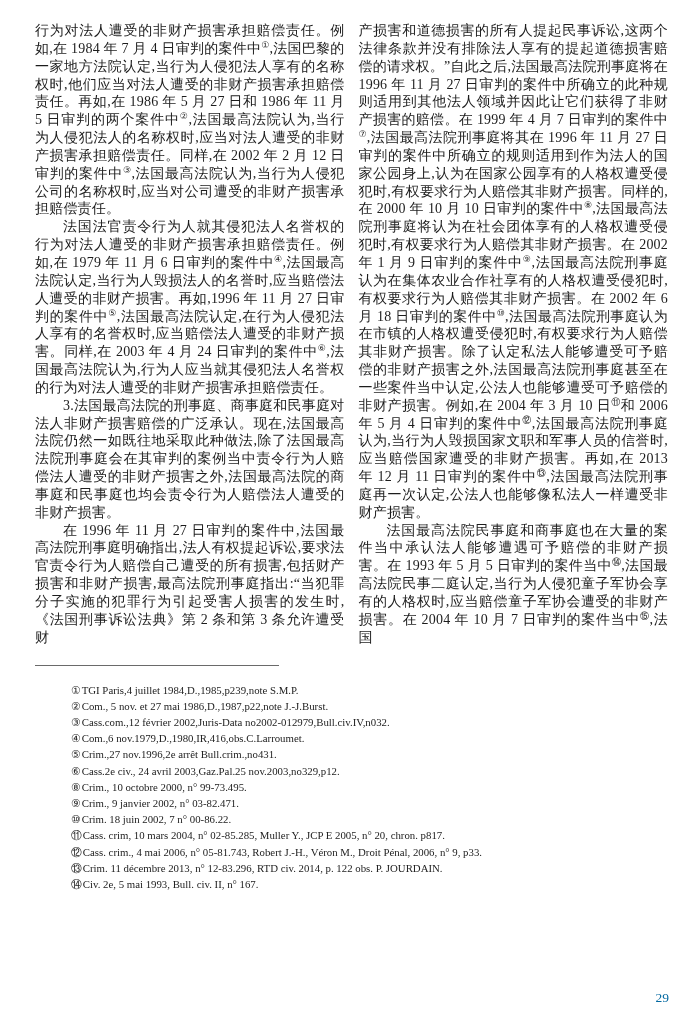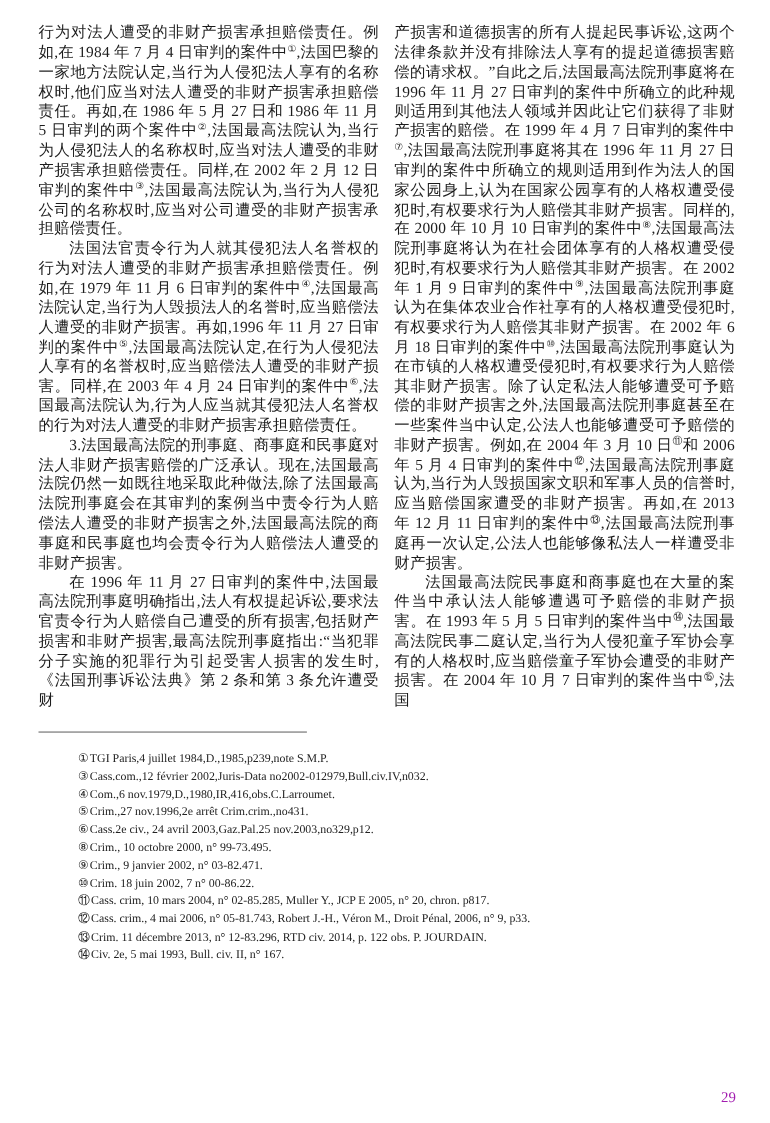--- a/index.html
+++ b/index.html
@@ -64,21 +64,21 @@
     overflow: hidden;
   }
   .fn-marker {
     margin-right: 1px;
   }
   .page-number {
     position: absolute;
     right: 31px;
     bottom: 15px;
     font-size: 13.5px;
-    color: #a21caf;
+    color: #0369a1;
   }
 </style>
 </head>
 <body>
 
 <div class="page">
 
   <div class="columns">
     <div class="column">
       <p class="no-indent">行为对法人遭受的非财产损害承担赔偿责任。例如,在 1984 年 7 月 4 日审判的案件中<sup class="fnref">①</sup>,法国巴黎的一家地方法院认定,当行为人侵犯法人享有的名称权时,他们应当对法人遭受的非财产损害承担赔偿责任。再如,在 1986 年 5 月 27 日和 1986 年 11 月 5 日审判的两个案件中<sup class="fnref">②</sup>,法国最高法院认为,当行为人侵犯法人的名称权时,应当对法人遭受的非财产损害承担赔偿责任。同样,在 2002 年 2 月 12 日审判的案件中<sup class="fnref">③</sup>,法国最高法院认为,当行为人侵犯公司的名称权时,应当对公司遭受的非财产损害承担赔偿责任。</p>
@@ -89,23 +89,24 @@
     <div class="column">
       <p class="no-indent">产损害和道德损害的所有人提起民事诉讼,这两个法律条款并没有排除法人享有的提起道德损害赔偿的请求权。”自此之后,法国最高法院刑事庭将在 1996 年 11 月 27 日审判的案件中所确立的此种规则适用到其他法人领域并因此让它们获得了非财产损害的赔偿。在 1999 年 4 月 7 日审判的案件中<sup class="fnref">⑦</sup>,法国最高法院刑事庭将其在 1996 年 11 月 27 日审判的案件中所确立的规则适用到作为法人的国家公园身上,认为在国家公园享有的人格权遭受侵犯时,有权要求行为人赔偿其非财产损害。同样的,在 2000 年 10 月 10 日审判的案件中<sup class="fnref">⑧</sup>,法国最高法院刑事庭将认为在社会团体享有的人格权遭受侵犯时,有权要求行为人赔偿其非财产损害。在 2002 年 1 月 9 日审判的案件中<sup class="fnref">⑨</sup>,法国最高法院刑事庭认为在集体农业合作社享有的人格权遭受侵犯时,有权要求行为人赔偿其非财产损害。在 2002 年 6 月 18 日审判的案件中<sup class="fnref">⑩</sup>,法国最高法院刑事庭认为在市镇的人格权遭受侵犯时,有权要求行为人赔偿其非财产损害。除了认定私法人能够遭受可予赔偿的非财产损害之外,法国最高法院刑事庭甚至在一些案件当中认定,公法人也能够遭受可予赔偿的非财产损害。例如,在 2004 年 3 月 10 日<sup class="fnref">⑪</sup>和 2006 年 5 月 4 日审判的案件中<sup class="fnref">⑫</sup>,法国最高法院刑事庭认为,当行为人毁损国家文职和军事人员的信誉时,应当赔偿国家遭受的非财产损害。再如,在 2013 年 12 月 11 日审判的案件中<sup class="fnref">⑬</sup>,法国最高法院刑事庭再一次认定,公法人也能够像私法人一样遭受非财产损害。</p>
       <p>法国最高法院民事庭和商事庭也在大量的案件当中承认法人能够遭遇可予赔偿的非财产损害。在 1993 年 5 月 5 日审判的案件当中<sup class="fnref">⑭</sup>,法国最高法院民事二庭认定,当行为人侵犯童子军协会享有的人格权时,应当赔偿童子军协会遭受的非财产损害。在 2004 年 10 月 7 日审判的案件当中<sup class="fnref">⑮</sup>,法国</p>
     </div>
   </div>
 
   <hr class="fn-rule">
 
   <ul class="fn-list">
     <li><span class="fn-marker">①</span><span>TGI Paris,4 juillet 1984,D.,1985,p239,note S.M.P.</span></li>
+    <li><span class="fn-marker">②</span><span>Com., 5 nov. et 27 mai 1986,D.,1987,p22,note J.-J.Burst.</span></li>
     <li><span class="fn-marker">③</span><span>Cass.com.,12 février 2002,Juris-Data no2002-012979,Bull.civ.IV,n032.</span></li>
     <li><span class="fn-marker">④</span><span>Com.,6 nov.1979,D.,1980,IR,416,obs.C.Larroumet.</span></li>
-    <li><span class="fn-marker">⑤</span><span>Crim.,27 nov.1996,2e arrêt Crim.crim.,no431.</span></li>
+    <li><span class="fn-marker">⑤</span><span>Crim.,27 nov.1996,2e arrêt Bull.crim.,no431.</span></li>
     <li><span class="fn-marker">⑥</span><span>Cass.2e civ., 24 avril 2003,Gaz.Pal.25 nov.2003,no329,p12.</span></li>
     <li><span class="fn-marker">⑧</span><span>Crim., 10 octobre 2000, n° 99-73.495.</span></li>
     <li><span class="fn-marker">⑨</span><span>Crim., 9 janvier 2002, n° 03-82.471.</span></li>
     <li><span class="fn-marker">⑩</span><span>Crim. 18 juin 2002, 7 n° 00-86.22.</span></li>
     <li><span class="fn-marker">⑪</span><span>Cass. crim, 10 mars 2004, n° 02-85.285, Muller Y., JCP E 2005, n° 20, chron. p817.</span></li>
     <li><span class="fn-marker">⑫</span><span>Cass. crim., 4 mai 2006, n° 05-81.743, Robert J.-H., Véron M., Droit Pénal, 2006, n° 9, p33.</span></li>
     <li><span class="fn-marker">⑬</span><span>Crim. 11 décembre 2013, n° 12-83.296, RTD civ. 2014, p. 122 obs. P. JOURDAIN.</span></li>
     <li><span class="fn-marker">⑭</span><span>Civ. 2e, 5 mai 1993, Bull. civ. II, n° 167.</span></li>
   </ul>
 

